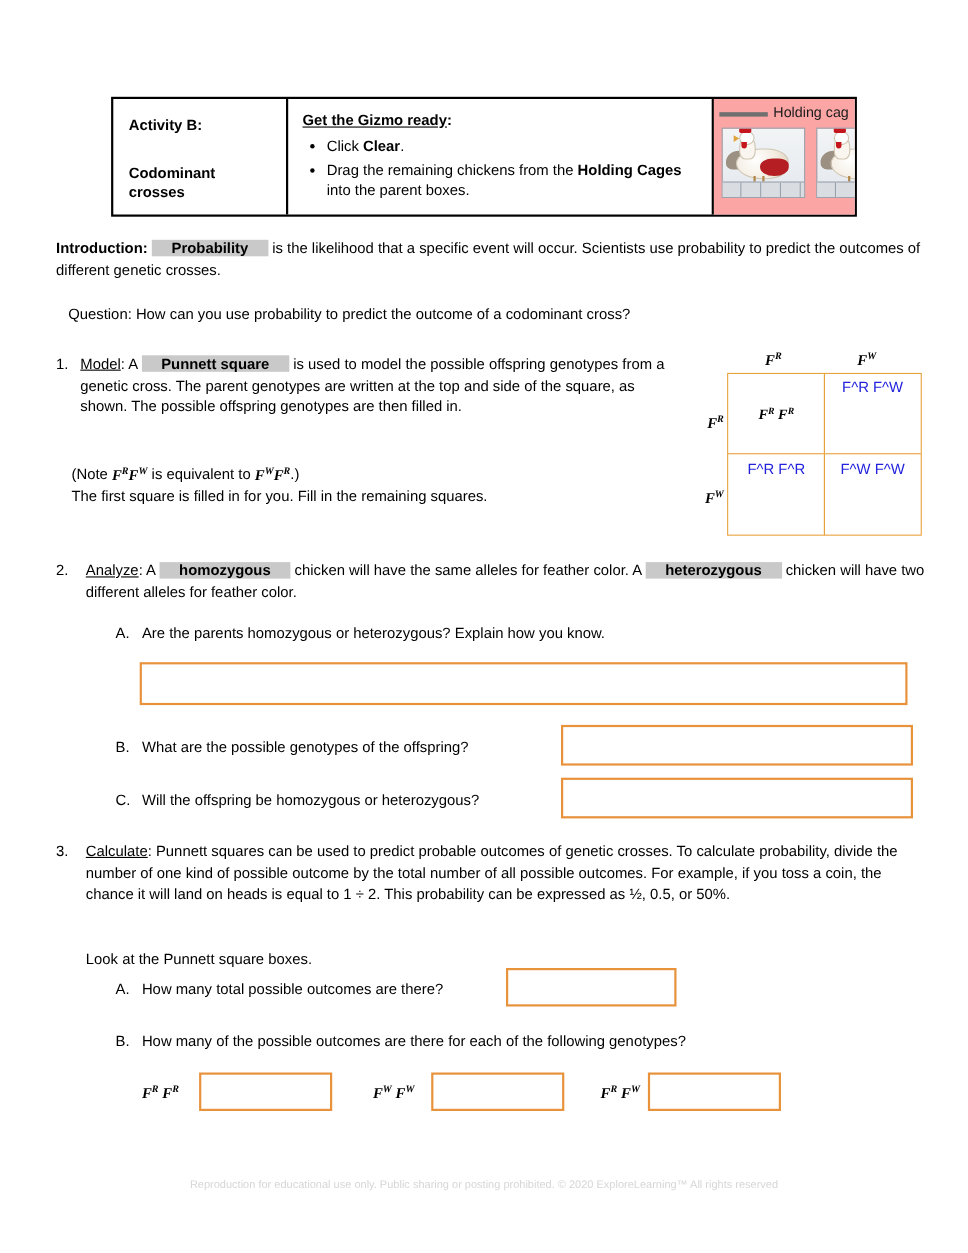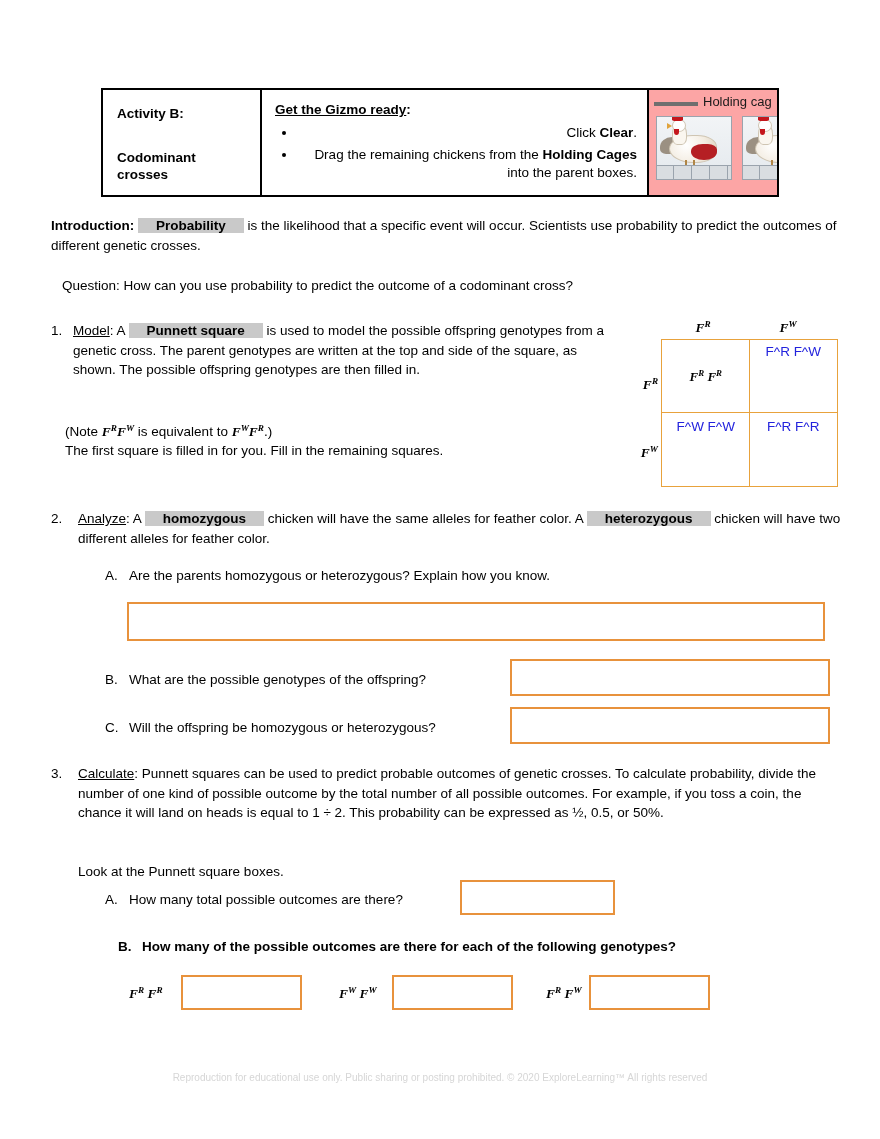--- a/index.html
+++ b/index.html
@@ -57,21 +57,20 @@
     font-weight: bold;
   }
   .ht-steps ul {
     margin: 7px 0 0 0;
     padding-left: 22px;
     list-style: disc;
   }
   .ht-steps li {
     margin-bottom: 4px;
     line-height: 1.35;
-    text-align: right;
   }
   .ht-steps b { font-weight: bold; }
 
   .ht-image {
     width: 128px;
     overflow: hidden;
     background: #fca5a5;
   }
   
   .cage-art {
@@ -208,21 +207,21 @@
   #q2a { left: 105px; top: 566px; width: 700px; }
   .qlabel { display: inline-block; width: 24px; }
   #q2b { left: 105px; top: 670px; width: 400px; }
   #q2c { left: 105px; top: 718px; width: 400px; }
 
   
   #item3 { left: 51px; top: 764px; width: 790px; }
   #item3 .num { width: 27px; flex: 0 0 27px; }
   #look { left: 78px; top: 862px; width: 500px; }
   #q3a { left: 105px; top: 890px; width: 400px; }
-  #q3b { left: 118px; top: 937px; width: 700px; font-weight: bold; }
+  #q3b { left: 105px; top: 937px; width: 700px; }
 
   
   .abox {
     position: absolute;
     border: 2px solid #e8923c;
     background: #fff;
     box-sizing: border-box;
   }
   #abox-2a { left: 127px; top: 602px; width: 698px; height: 39px; }
   #abox-2b { left: 510px; top: 659px; width: 320px; height: 37px; }
@@ -402,22 +401,22 @@
   <div class="pn-col-head" id="pn-col-2"><span class="gene"><span>F</span><sup>W</sup></span></div>
 
   <div class="pn-row-head" id="pn-row-1"><span class="gene"><span>F</span><sup>R</sup></span></div>
   <div class="pn-row-head" id="pn-row-2"><span class="gene"><span>F</span><sup>W</sup></span></div>
 
   <div class="pn-grid">
     <div class="pn-cell filled">
         <span class="gene"><span>F</span><sup>R</sup>&nbsp;<span>F</span><sup>R</sup></span>
       </div>
     <div class="pn-cell blue">F^R F^W</div>
+    <div class="pn-cell blue low">F^R F^R</div>
     <div class="pn-cell blue low">F^W F^W</div>
-    <div class="pn-cell blue low">F^R F^R</div>
   </div>
 </div>
 
 <div class="para" id="item2">
   <div class="num-row">
     <div class="num">2.</div>
     <div class="num-body"><span class="u">Analyze</span><span>: A </span><span class="hl">homozygous</span><span> chicken will have the same alleles for feather color. A </span><span class="hl">heterozygous</span><span> chicken will have two different alleles for feather color.</span></div>
   </div>
 </div>
 

